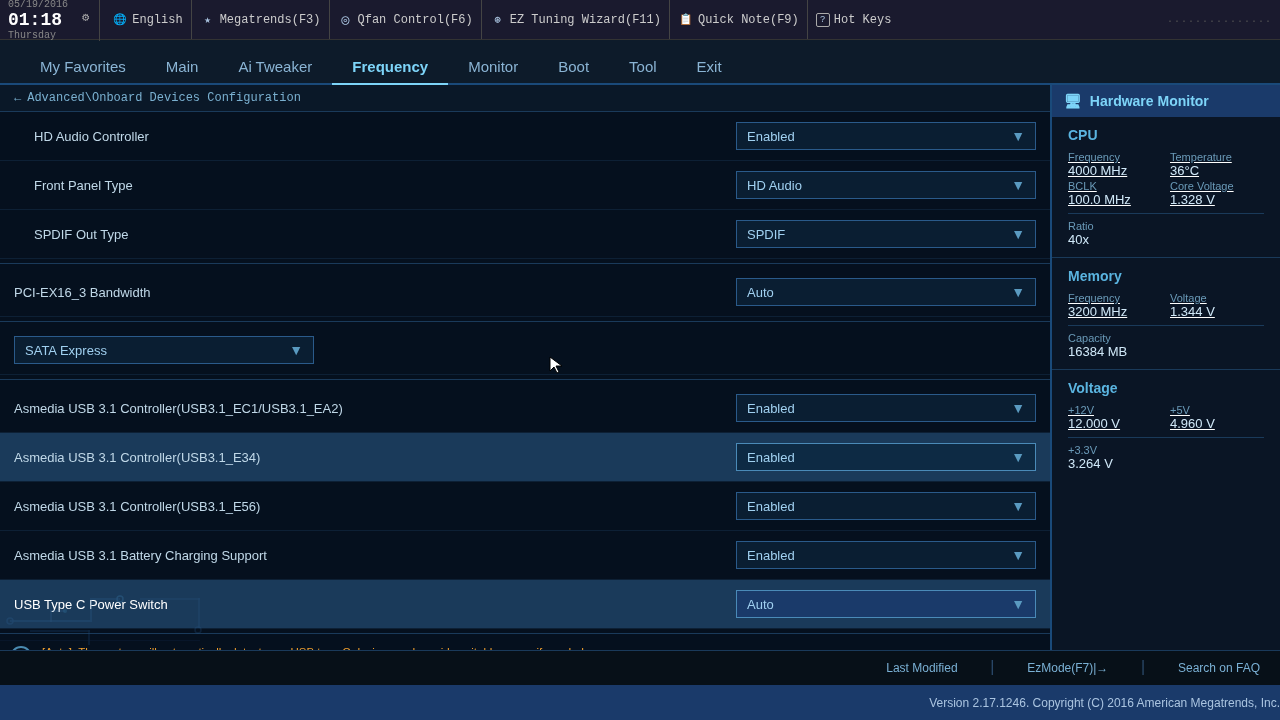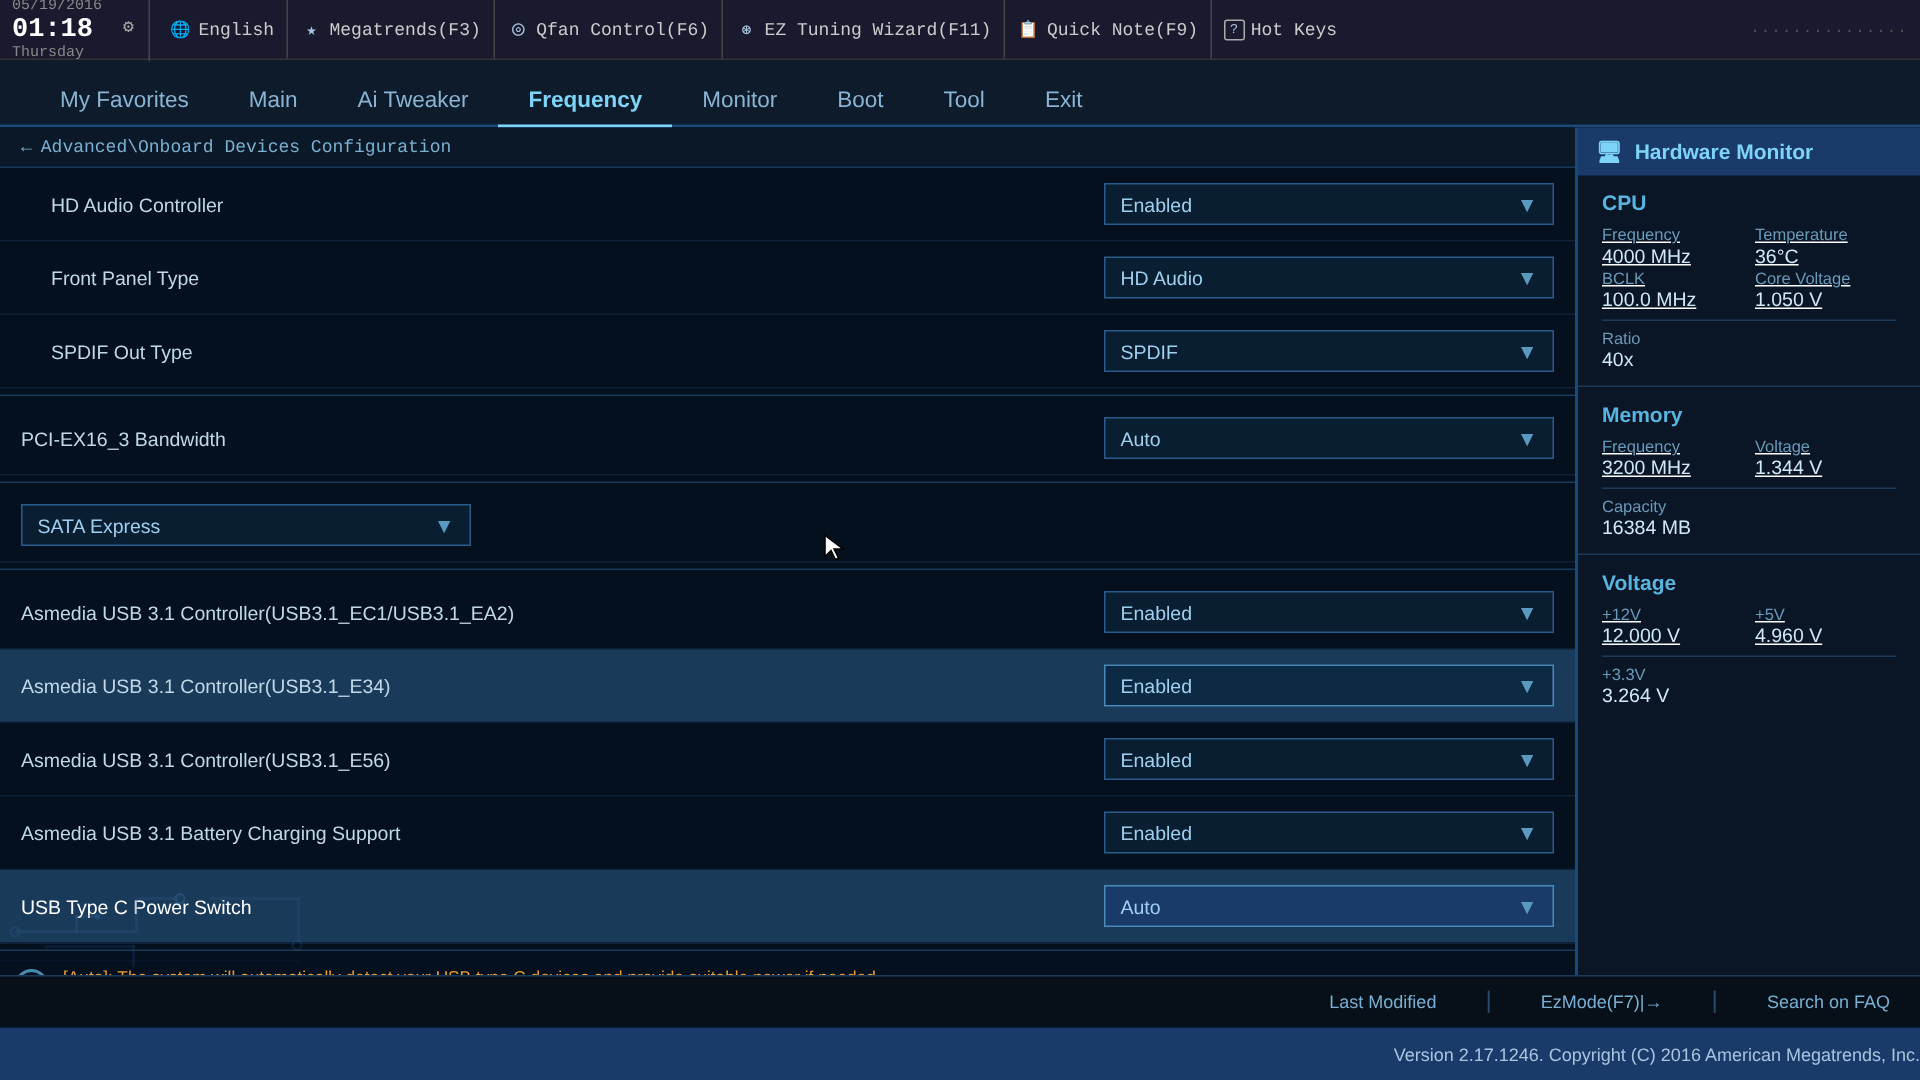--- a/index.html
+++ b/index.html
@@ -488,21 +488,21 @@
         <div class="hw-row">
           <span class="hw-label">Temperature</span>
           <span class="hw-value">36°C</span>
         </div>
         <div class="hw-row">
           <span class="hw-label">BCLK</span>
           <span class="hw-value">100.0 MHz</span>
         </div>
         <div class="hw-row">
           <span class="hw-label">Core Voltage</span>
-          <span class="hw-value">1.050 V</span>
+          <span class="hw-value">1.328 V</span>
         </div>
       </div>
       <div class="hw-divider"></div>
       <div class="hw-row">
         <span class="hw-label">Ratio</span>
         <span class="hw-value">40x</span>
       </div>
     </div>
 
     <div class="hw-section">

